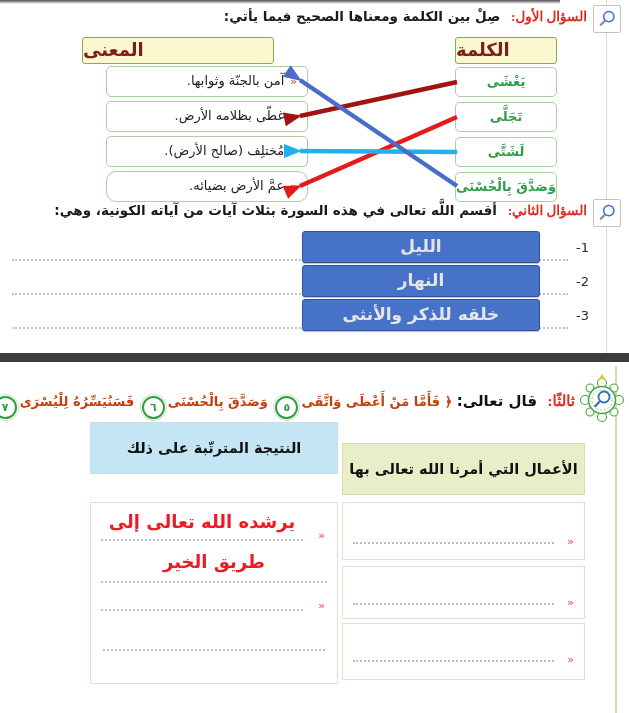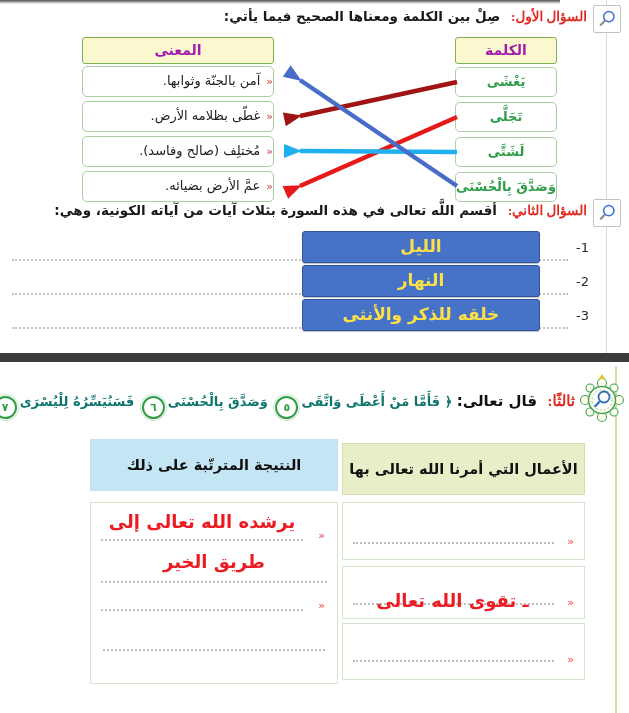--- a/index.html
+++ b/index.html
@@ -11,37 +11,37 @@
             background:linear-gradient(to bottom,#4e4e4e,rgba(255,255,255,0));}
   .vrule-top{left:606px;top:0;width:1px;height:353px;background:#d9d9d9;}
   .vrule-bottom{left:615px;top:366px;width:2px;height:347px;background:#cfe0a4;}
   
   .qline{font-size:13.5px;font-weight:bold;color:#1a1a1a;white-space:nowrap;}
   .qlabel{color:#e02a20;margin-left:6px;font-family:Liberation Serif, serif;}
   .zoom-box{width:26px;height:26px;background:#fff;border:1px solid #c2c2c2;
             border-radius:2px;display:flex;align-items:center;justify-content:center;}
   
   .col-hdr{background:#fbf7cf;border:1px solid #7db14f;border-radius:3px;
-           font-weight:bold;font-size:14px;color:#a21caf;text-align:center;line-height:24px;}
+           font-weight:bold;font-size:18px;color:#7f1d1d;text-align:left;line-height:24px;}
   .m-box{background:#fff;border:1px solid #a9cfa3;border-radius:5px;font-size:13px;
-         color:#222;line-height:28px;white-space:nowrap;}
+         color:#222;line-height:28px;padding-right:10px;white-space:nowrap;margin-left:24px;}
   .w-box{background:#fff;border:1px solid #a9cfa3;border-radius:5px;text-align:center;
          font-size:13px;font-weight:bold;color:#2f9e48;line-height:27px;white-space:nowrap;}
   .marker{color:#c0453b;font-size:11px;margin-left:6px;}
   
   .dotline{border-bottom:2px dotted #c3c3c3;height:0;}
   .num{font-size:13px;color:#2b2b2b;direction:ltr;unicode-bidi:bidi-override;}
-  .blue-ans{background:#4673c8;border:1px solid #2f549b;border-radius:3px;color:#fde047;
+  .blue-ans{background:#4673c8;border:1px solid #2f549b;border-radius:3px;color:#e5e5e5;
             font-weight:bold;font-size:17px;text-align:center;line-height:29px;z-index:2;
             box-shadow:0 1px 1px rgba(0,0,0,.25);white-space:nowrap;overflow:hidden;}
   
   .divider{left:0;top:353px;width:629px;height:9px;background:#3c3c3c;}
   
   .verse-line{top:392px;right:54px;font-size:13px;font-weight:bold;white-space:nowrap;color:#111;}
-  .verse-green{color:#0f766e;}
+  .verse-green{color:#c2410c;}
   .medal{display:inline-flex;width:19px;height:19px;border:2px solid #2f9e44;border-radius:50%;
          align-items:center;justify-content:center;font-size:11px;color:#2f9e44;font-weight:bold;
          margin:0 3px;box-shadow:0 0 0 1px #fff,0 0 0 2px #cde6cd;vertical-align:-5px;background:#fff;}
   
   .th-right{background:#e9edc8;border:1px solid #d4deab;}
   .th-left{background:#c4e5f4;border:1px solid #c8e0ee;}
   .th{font-weight:bold;font-size:14.5px;color:#111;text-align:center;
       display:flex;align-items:center;justify-content:center;}
   .td{background:#fff;border:1px solid #d2e7ce;}
   .red-ans{color:#ec1c24;font-weight:bold;font-size:18px;text-align:center;white-space:nowrap;}
@@ -77,23 +77,23 @@
 <div class="abs w-box" style="left:455px;top:137px;width:100px;height:28px;">لَشَتَّى</div>
 <div class="abs w-box" style="left:455px;top:172px;width:100px;height:28px;">وَصَدَّقَ بِالْحُسْنَى</div>
 
 <div class="abs m-box" style="left:82px;top:66px;width:190px;height:29px;">
   <span class="marker">«</span><span>آمن بالجنّة وثوابها.</span>
 </div>
 <div class="abs m-box" style="left:82px;top:101px;width:190px;height:29px;">
   <span class="marker">«</span><span>غطّى بظلامه الأرض.</span>
 </div>
 <div class="abs m-box" style="left:82px;top:136px;width:190px;height:29px;">
-  <span class="marker">«</span><span>مُختلِف (صالح وفاسد).</span>
+  <span class="marker">«</span><span>مُختلِف (صالح الأرض).</span>
 </div>
-<div class="abs m-box" style="left:82px;top:171px;width:190px;height:29px;">
+<div class="abs m-box" style="left:82px;top:171px;width:190px;height:29px;border-radius:10px;">
   <span class="marker">«</span><span>عمَّ الأرض بضيائه.</span>
 </div>
 
 <svg id="arrows-svg" class="abs" style="left:0;top:0;z-index:3;pointer-events:none;" width="629" height="713">
     <defs>
       <marker id="ah0" markerUnits="userSpaceOnUse" markerWidth="20" markerHeight="16" refX="2" refY="7" orient="auto">
         <path d="M18,0 L0,7 L18,14 Z" fill="#a01414"></path>
       </marker>
       <marker id="ah1" markerUnits="userSpaceOnUse" markerWidth="20" markerHeight="16" refX="2" refY="7" orient="auto">
         <path d="M18,0 L0,7 L18,14 Z" fill="#e51a1a"></path>
@@ -161,30 +161,29 @@
   <span class="qlabel" style="font-size:15px;">ثالثًا:</span>
   <span style="font-size:15px;">قال تعالى:</span>
   <span class="verse-green">﴿</span>
   <span class="verse-green">فَأَمَّا مَنْ أَعْطَى وَاتَّقَى</span><span class="medal">٥</span>
   <span class="verse-green">وَصَدَّقَ بِالْحُسْنَى</span><span class="medal">٦</span>
   <span class="verse-green">فَسَنُيَسِّرُهُ لِلْيُسْرَى</span><span class="medal">٧</span>
   
 </div>
 
 <div class="abs th th-right" style="left:342px;top:443px;width:241px;height:50px;">الأعمال التي أمرنا الله تعالى بها</div>
-<div class="abs th th-left" style="left:90px;top:439px;width:246px;height:50px;">النتيجة المترتّبة على ذلك</div>
+<div class="abs th th-left" style="left:90px;top:422px;width:246px;height:50px;">النتيجة المترتّبة على ذلك</div>
 
 <div class="abs td" style="left:342px;top:502px;width:241px;height:56px;">
   <div class="dots abs" style="left:10px;right:30px;bottom:15px;"></div>
   <span class="red-marker abs" style="right:10px;bottom:11px;">«</span>
 </div>
 <div class="abs td" style="left:342px;top:566px;width:241px;height:51px;">
   <div class="dots abs" style="left:10px;right:30px;bottom:13px;"></div>
   <span class="red-marker abs" style="right:10px;bottom:9px;">«</span>
-  <div class="red-ans abs" style="left:0;right:22px;bottom:7px;">ـ تقوى الله تعالى</div>
 </div>
 <div class="abs td" style="left:342px;top:623px;width:241px;height:55px;">
   <div class="dots abs" style="left:10px;right:30px;bottom:17px;"></div>
   <span class="red-marker abs" style="right:10px;bottom:13px;">«</span>
 </div>
 
 <div class="abs td" style="left:90px;top:502px;width:246px;height:180px;">
   <div class="dots abs" style="left:10px;right:34px;top:36px;"></div>
   <span class="red-marker abs" style="right:12px;top:26px;">«</span>
   <div class="red-ans abs" style="left:0;right:24px;top:8px;">يرشده الله تعالى إلى</div>

